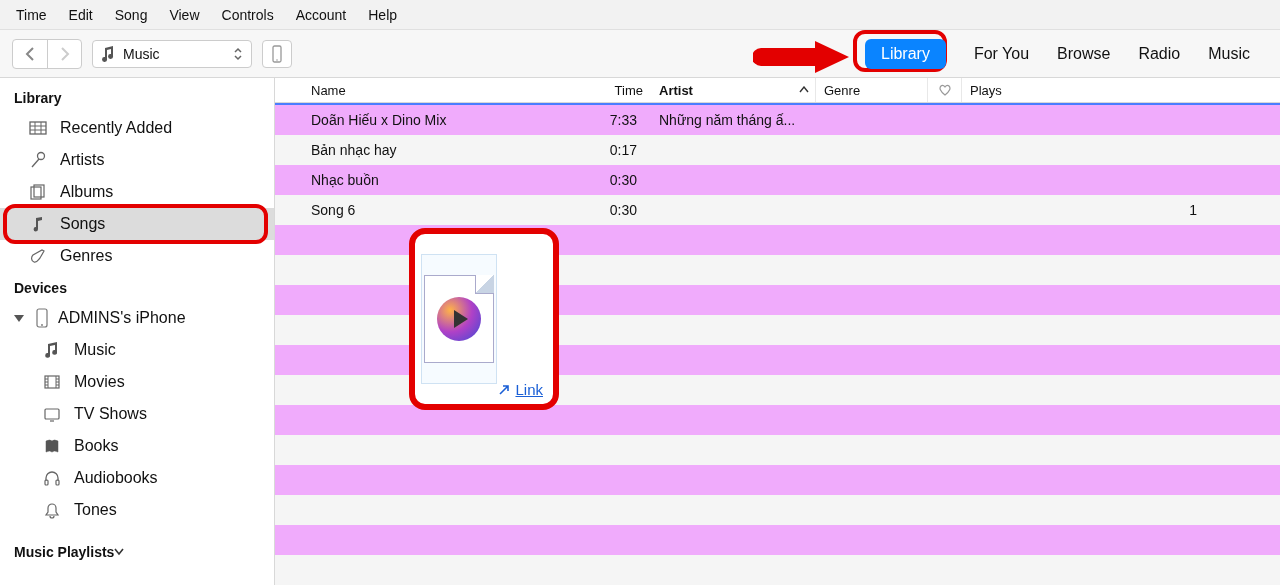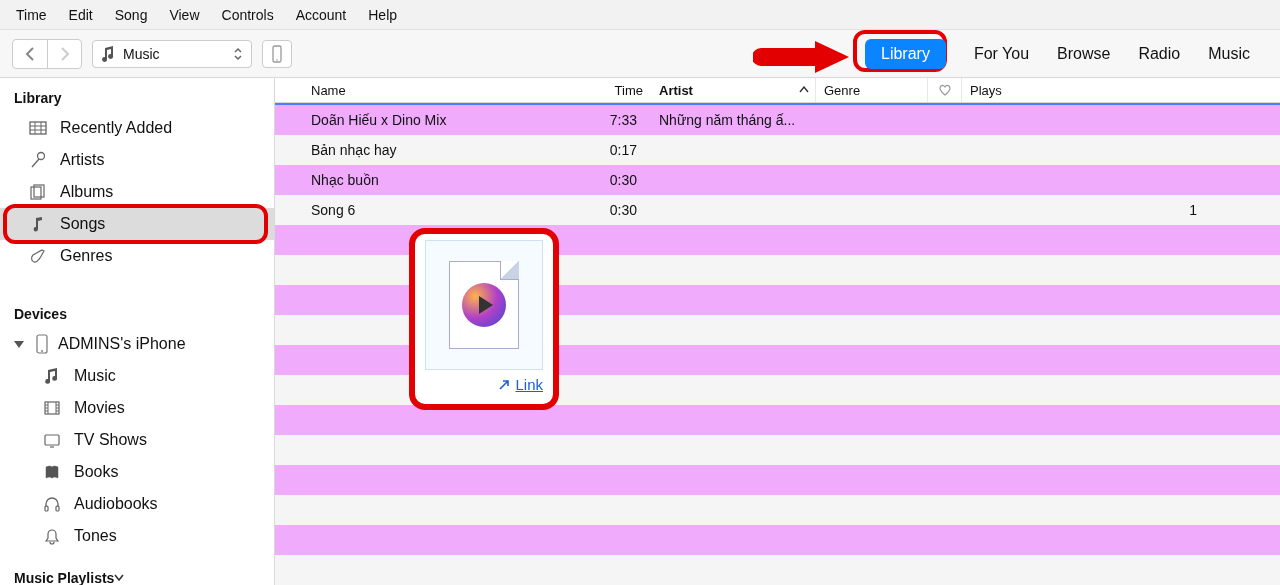--- a/index.html
+++ b/index.html
@@ -47,21 +47,21 @@
   .cell { padding:0 8px; overflow:hidden; white-space:nowrap; text-overflow:ellipsis;}
   .cell.name { width:306px; padding-left:36px;}
   .cell.time { width:70px; text-align:right; padding-right:14px;}
   .cell.artist { width:165px;}
   .cell.album { width:165px;}
   .cell.genre { width:112px;}
   .cell.love { width:34px;}
   .cell.plays { width:90px; text-align:right; padding-right:20px;}
 
   .arrow-annot { position:absolute; }
-  .thumb { position:absolute; border:6px solid #e30000; border-radius:16px; width:150px; height:182px; background:#fff; display:flex; flex-direction:column; align-items:center; padding:6px;}
+  .thumb { position:absolute; border:6px solid #e30000; border-radius:16px; width:150px; height:182px; background:#fff; display:flex; align-items:center; padding:6px;}
   .thumb-inner { border:1px solid #cfe2f3; background:#f6fbff; width:118px; height:130px; display:flex; align-items:center; justify-content:center; position:relative;}
   .page { width:70px; height:88px; border:1px solid #aac; background:#fff; position:relative; display:flex; align-items:center; justify-content:center;}
   .page:before { content:""; position:absolute; right:-1px; top:-1px; width:18px; height:18px; background:linear-gradient(135deg,#fff 48%, #c8d4e4 50%); border-bottom:1px solid #aac; border-left:1px solid #aac;}
   .play-orb { width:44px; height:44px; border-radius:50%; background:radial-gradient(circle at 30% 30%, #ffb347, #b041c7, #3a49d6); display:flex; align-items:center; justify-content:center;}
   .play-tri { width:0;height:0;border-top:9px solid transparent;border-bottom:9px solid transparent;border-left:14px solid #333; margin-left:4px;}
   .thumb-link { margin-top:6px; align-self:flex-end; padding-right:4px; color:#1a5fd6; font-size:15px; display:flex; align-items:center; gap:4px;}
   svg { display:block; }
 </style>
 </head>
 <body>
@@ -170,21 +170,21 @@
     </div>
     <div class="sb-item">
         <span class="icon">
           <svg width="18" height="18">
             <path d="M4 8 C2 10 2 14 5 15 C8 16 9 13 11 11 L15 4 L13 3 Z" fill="none" stroke="#666" stroke-width="1.2"></path>
           </svg>
         </span>
         <span style="font-size:16px;">Genres</span>
       </div>
 
-    <div class="sb-header" style="margin-top:28px;">Devices</div>
+    <div class="sb-header" style="margin-top:2px;">Devices</div>
     <div class="sb-item device">
       <span class="triangle"></span>
       <span class="icon">
           <svg width="12" height="20">
             <rect x="1" y="1" width="10" height="18" rx="2" fill="none" stroke="#777" stroke-width="1.2"></rect>
             <circle cx="6" cy="17" r="0.9" fill="#777"></circle>
           </svg>
         </span>
       <span style="font-size:16px;">ADMINS's iPhone</span>
     </div>

